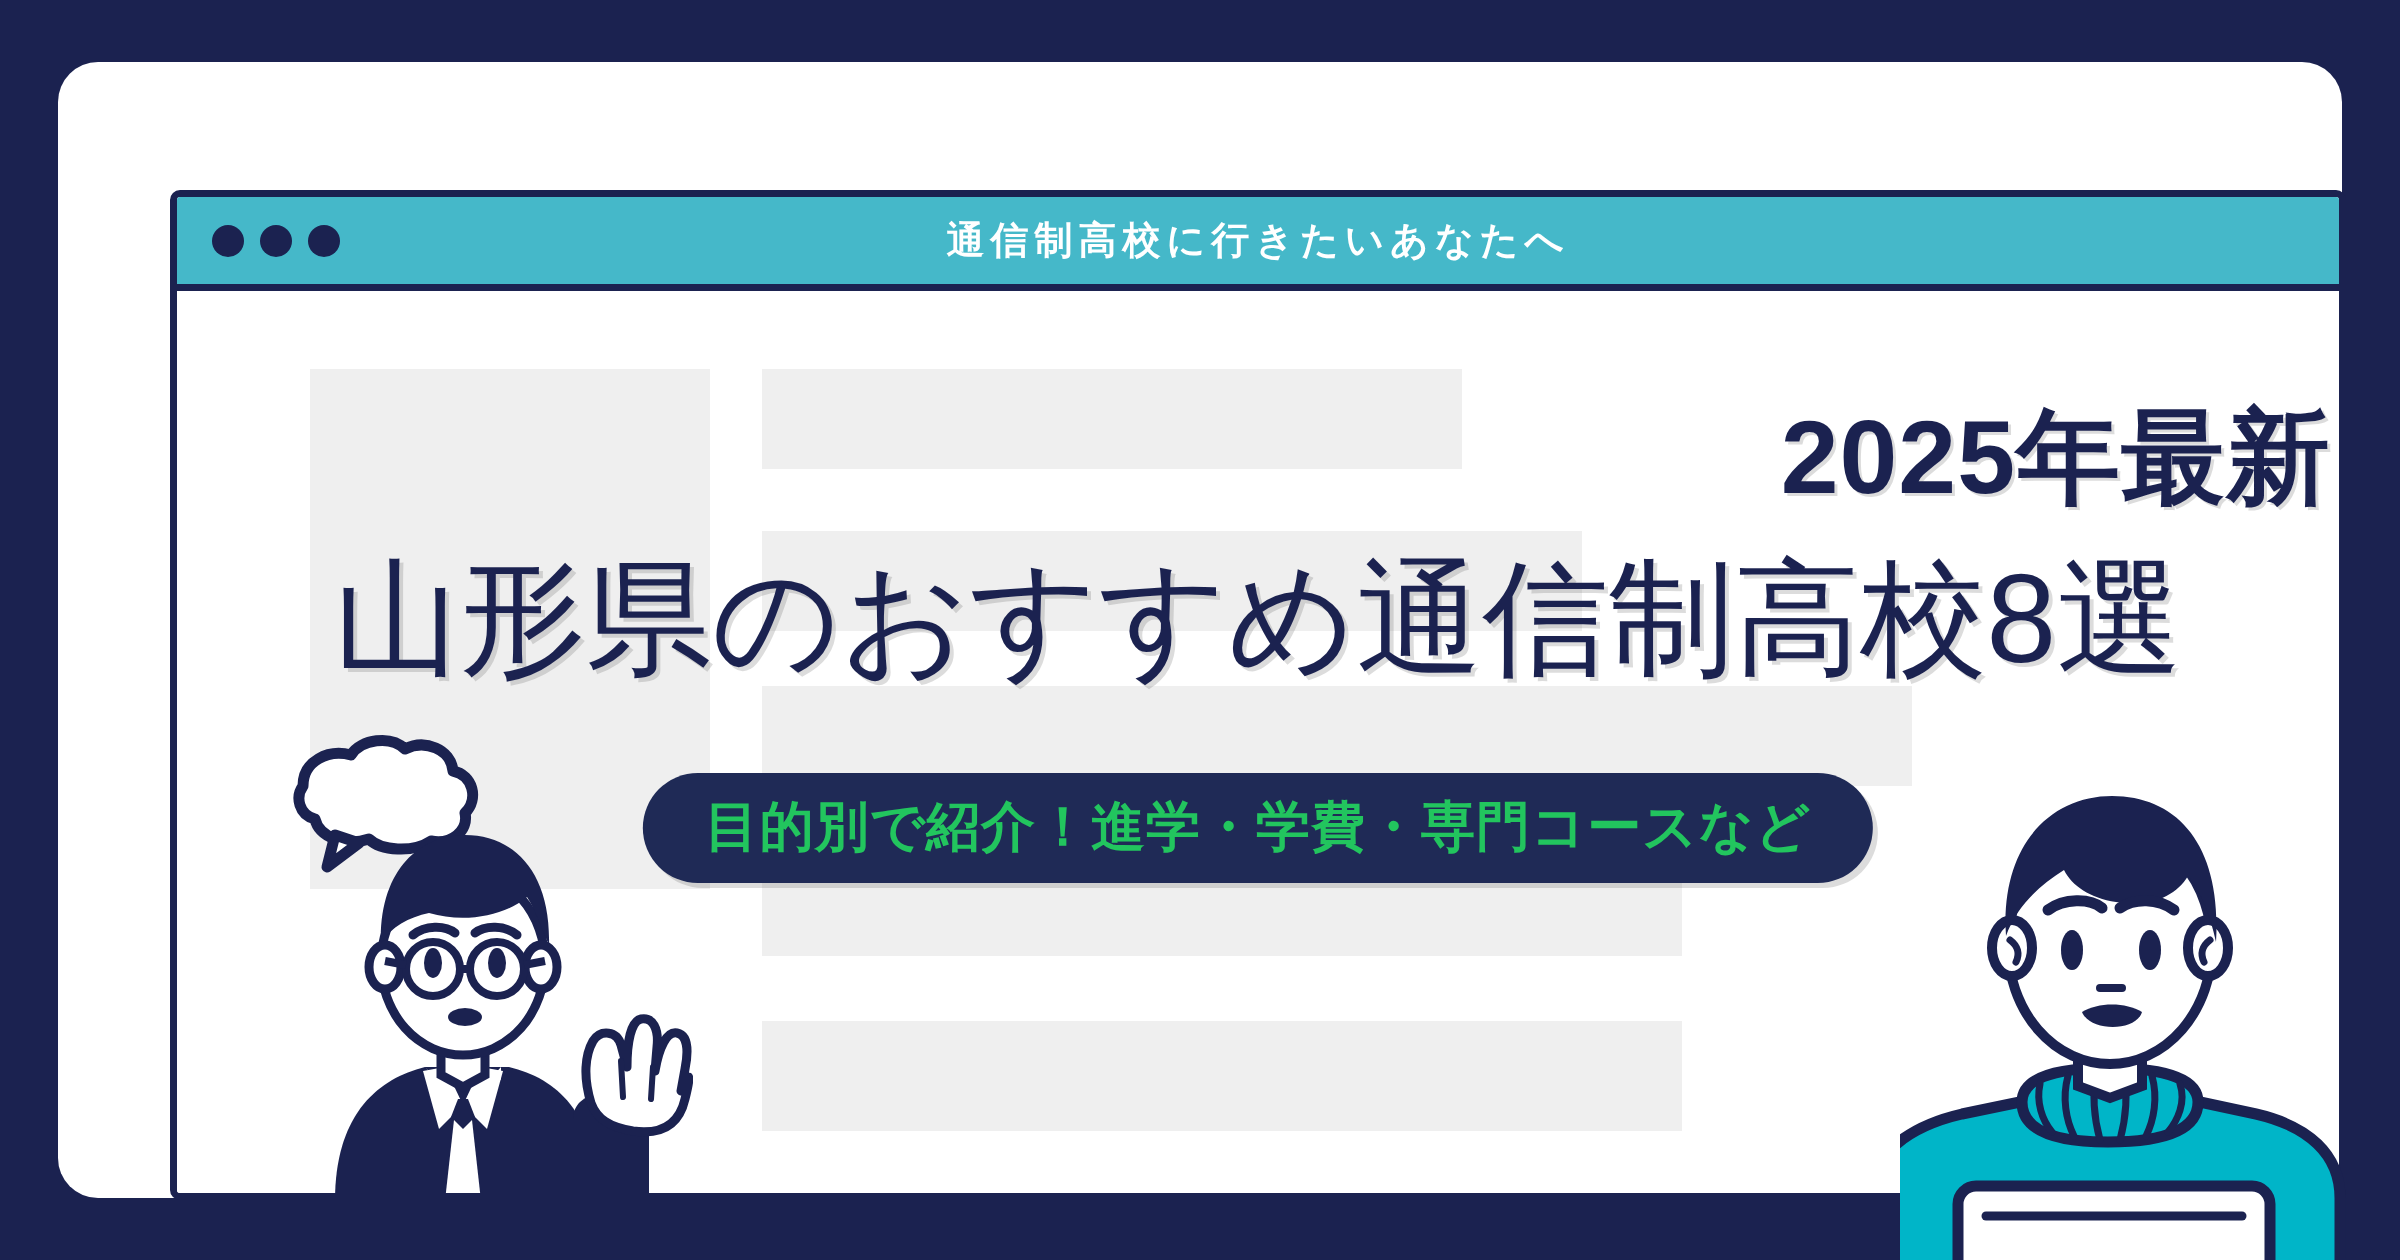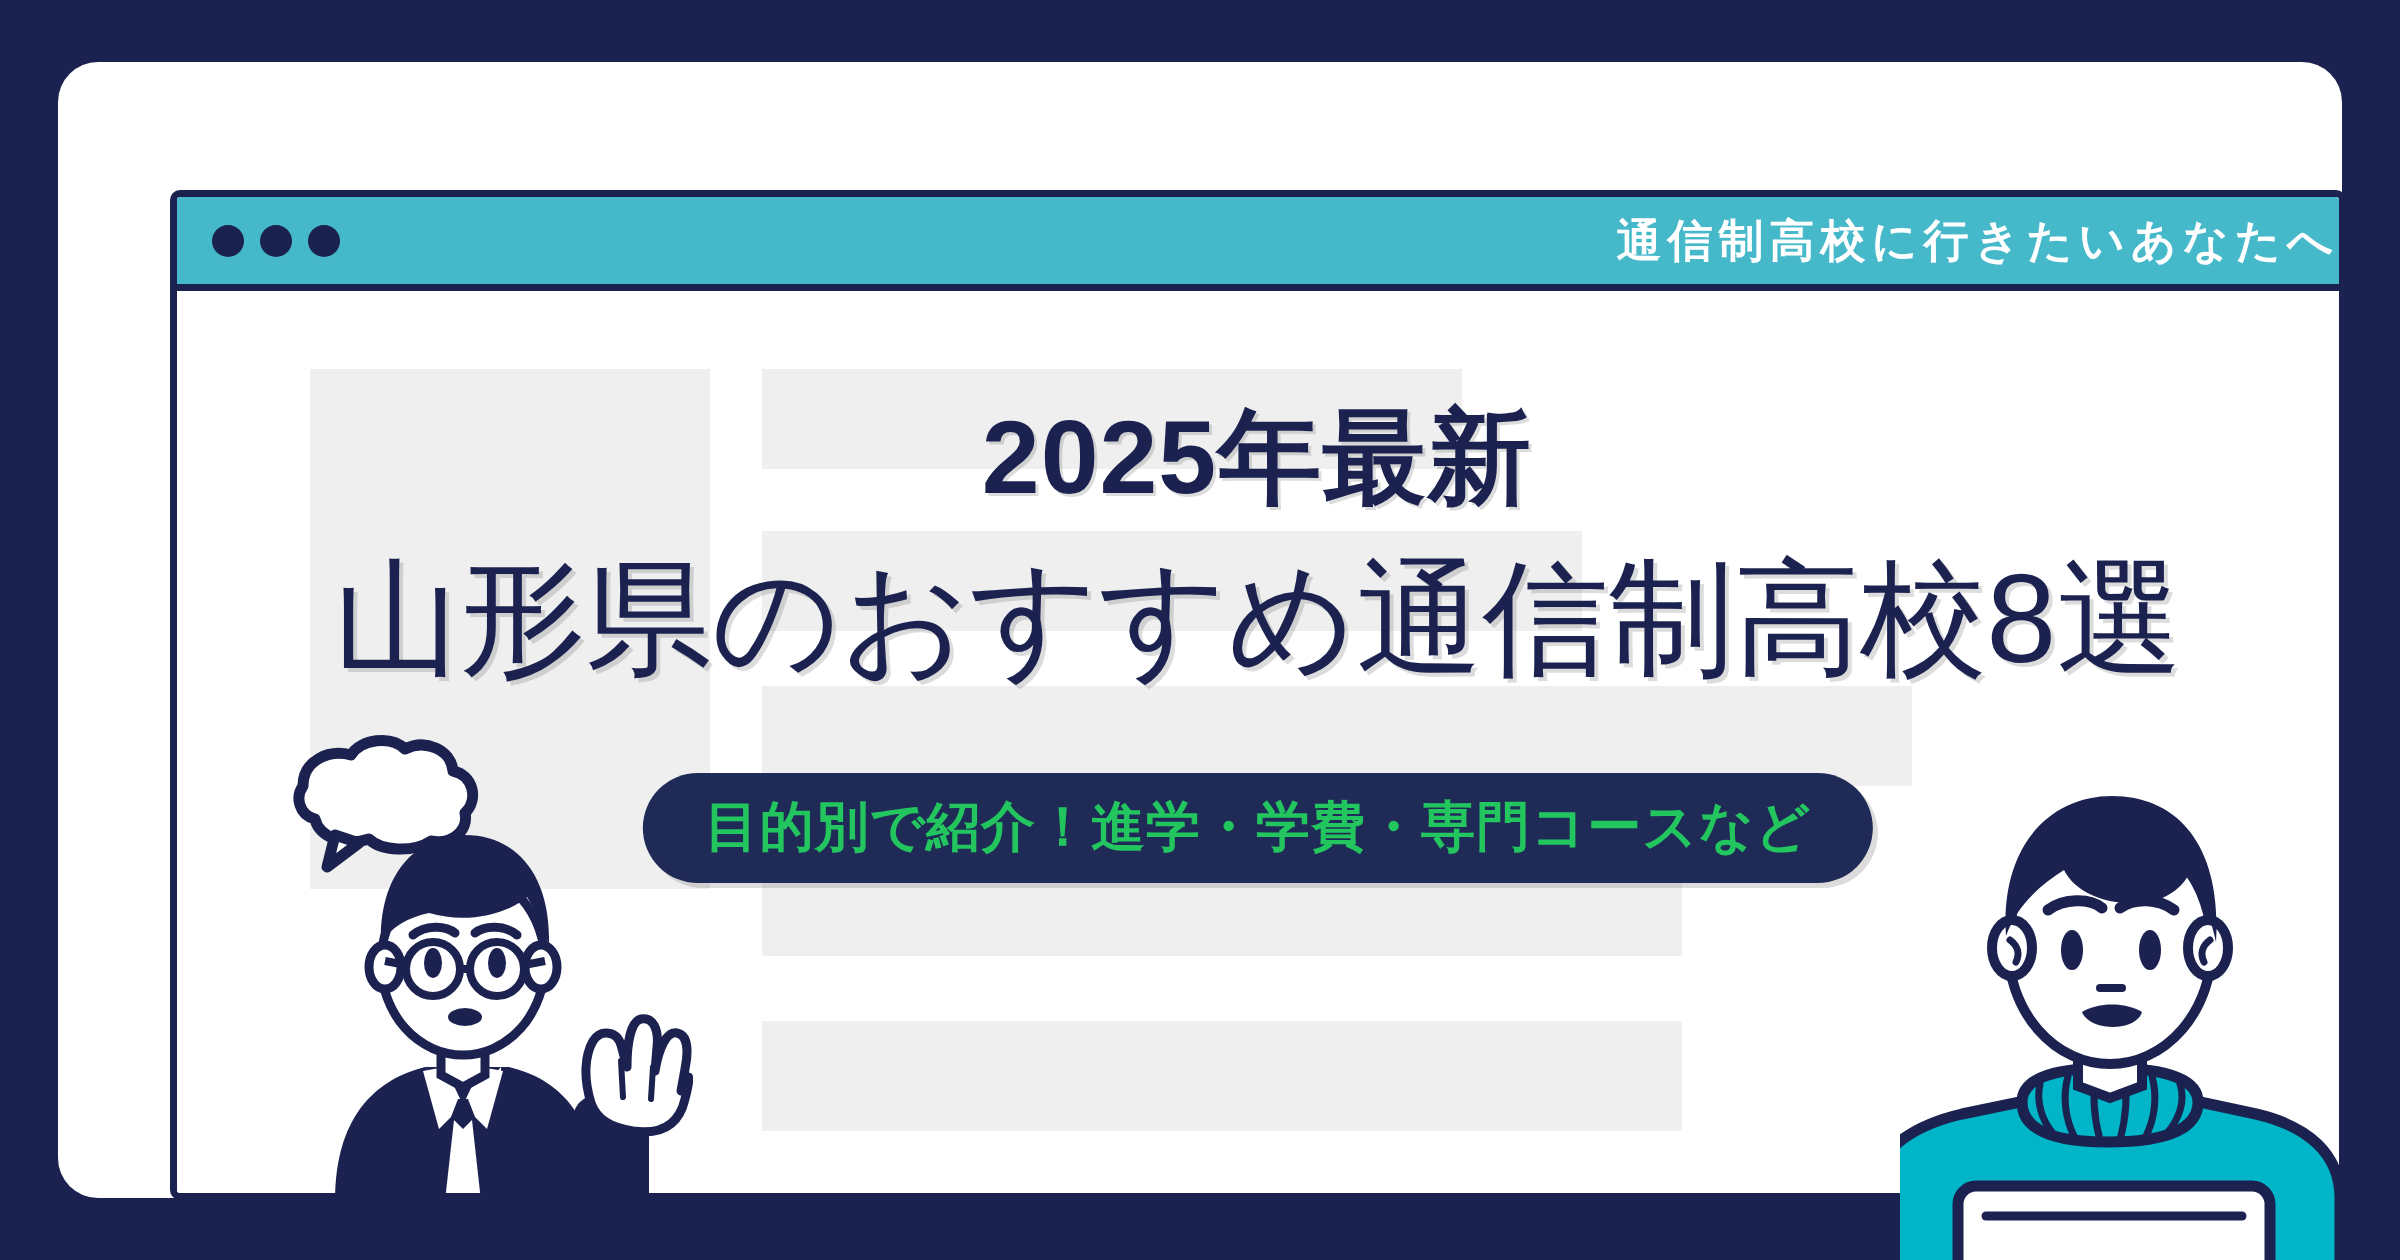--- a/index.html
+++ b/index.html
@@ -68,23 +68,23 @@
     gap: 16px;
   }
   .dot {
     width: 32px;
     height: 32px;
     border-radius: 50%;
     background: #1b2250;
   }
   .titlebar-title {
     width: 100%;
-    text-align: right;
+    text-align: center;
     color: #ffffff;
-    font-size: 45px;
+    font-size: 38px;
     font-weight: 700;
     letter-spacing: 6px;
     white-space: nowrap;
   }
 
   
   .window-body {
     position: relative;
     height: calc(100% - 94px);
     background: #ffffff;
@@ -111,21 +111,21 @@
     width: 100%;
     height: 100%;
     pointer-events: none;
   }
 
   .eyebrow-wrap {
     position: absolute;
     left: 0;
     right: 2px;
     top: 112px;
-    text-align: center;
+    text-align: right;
   }
   .eyebrow {
     position: relative;
     display: inline-block;
     color: #1b2250;
     font-size: 104px;
     font-weight: 900;
     letter-spacing: 1px;
     line-height: 1.05;
     text-shadow: 3px 3px 0 rgba(60,60,60,0.18);

